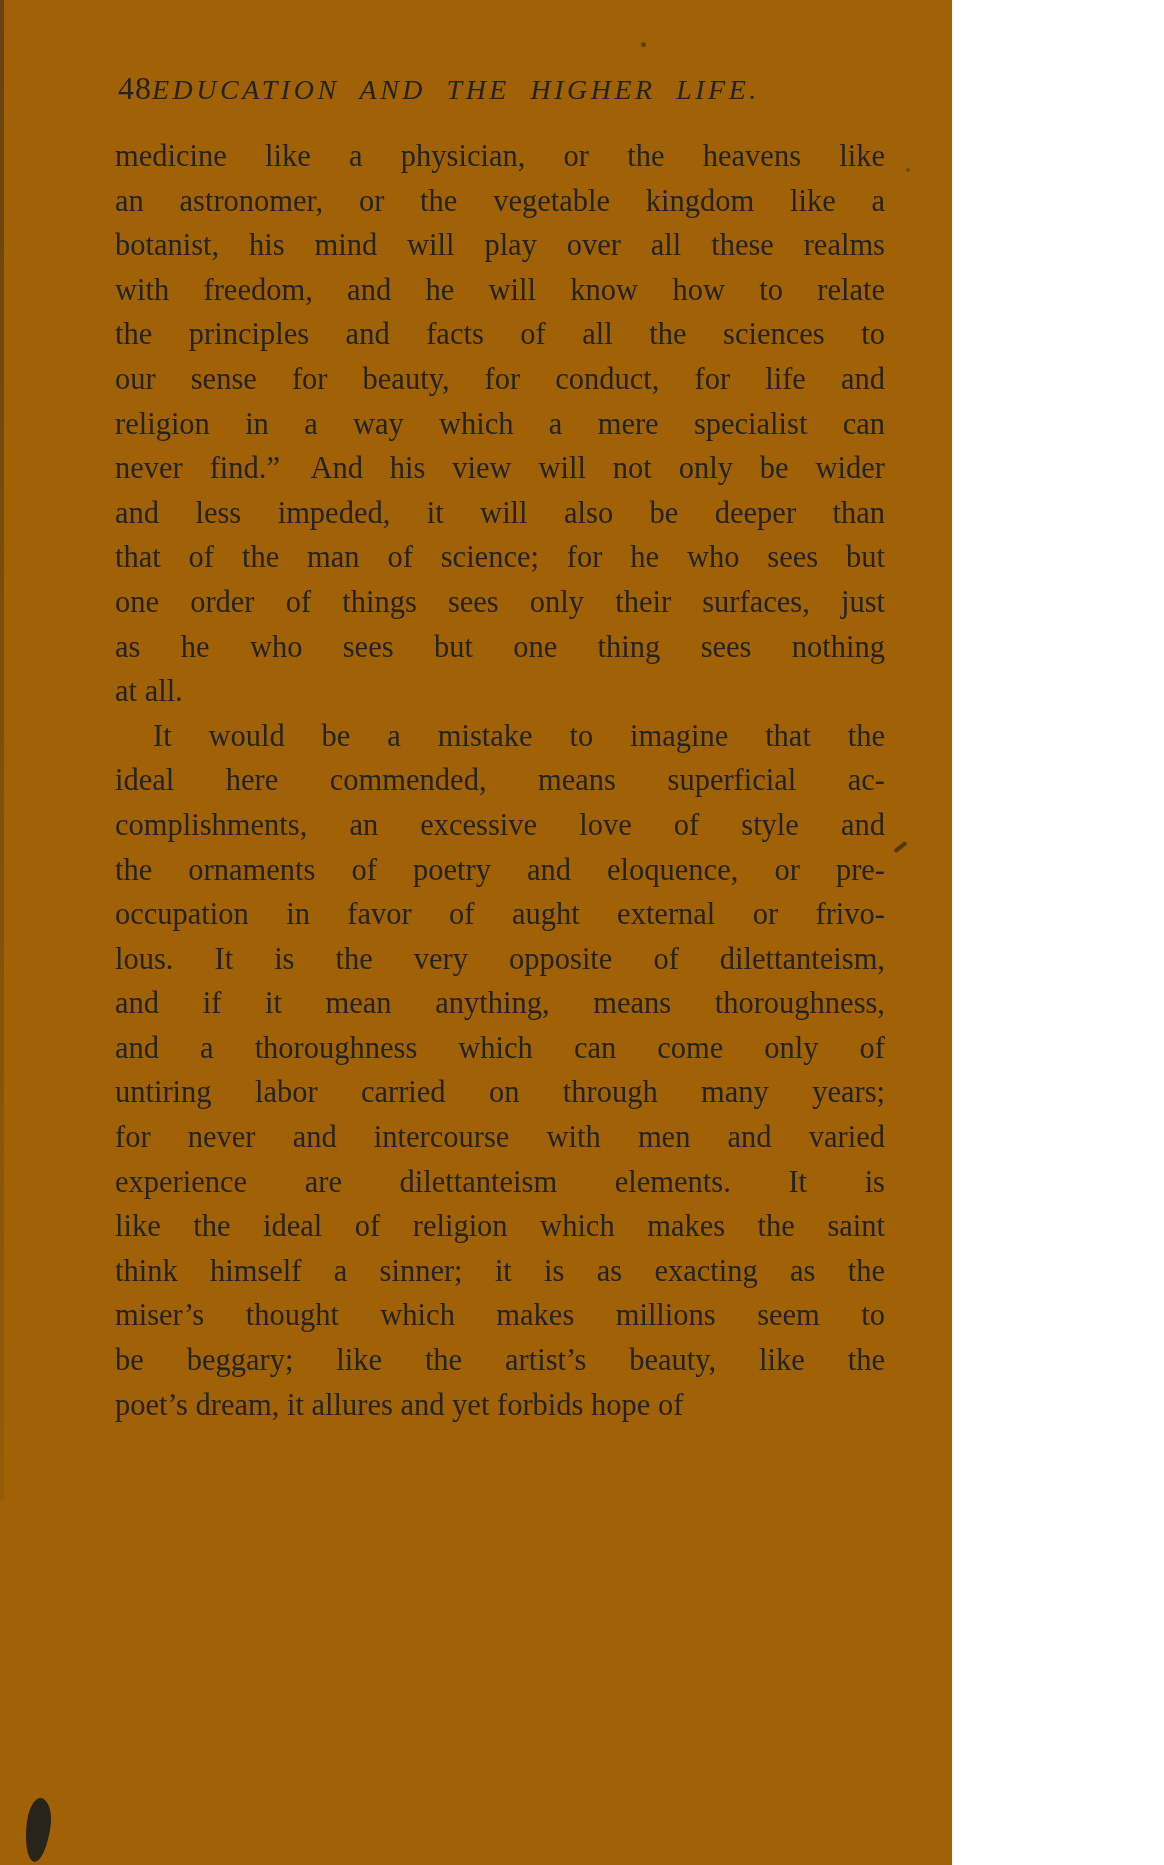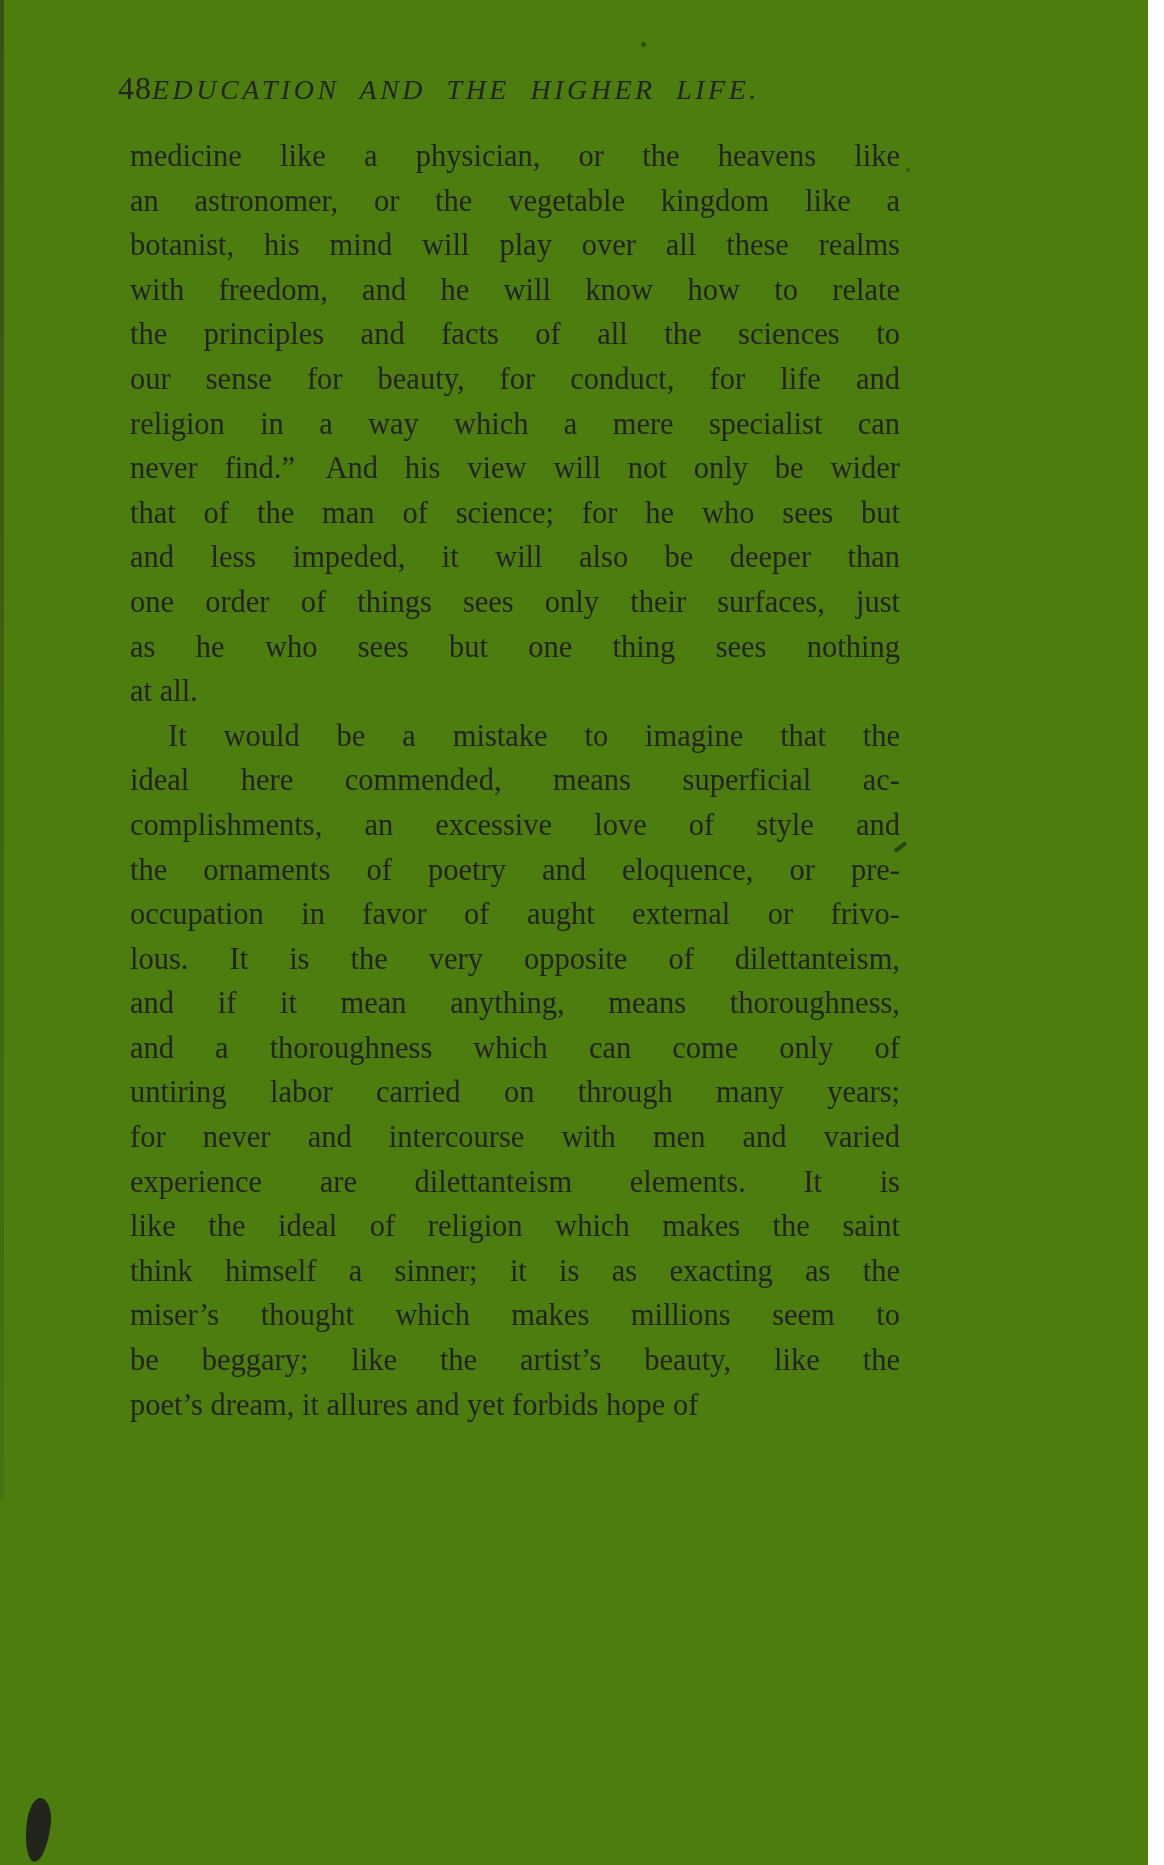--- a/index.html
+++ b/index.html
@@ -2,23 +2,23 @@
 <html><head>
 <meta charset="utf-8">
 <style>
   html, body {
     margin: 0;
     padding: 0;
     background: #ffffff;
   }
   .page {
     position: relative;
-    width: 1148px;
+    width: 952px;
     height: 1865px;
-    background: #4d7c0f;
+    background: #a16207;
     font-family: "Liberation Serif", serif;
     color: #232323;
     overflow: hidden;
   }
   
   .edge-line {
     position: absolute;
     left: 0;
     top: 0;
     width: 4px;
@@ -81,21 +81,21 @@
     font-style: italic;
     font-size: 28px;
     letter-spacing: 3.5px;
     word-spacing: 10px;
     white-space: nowrap;
   }
   
   .text-block {
     position: absolute;
     top: 134px;
-    left: 130px;
+    left: 115px;
     width: 770px;
     font-size: 30.5px;
   }
   .line {
     line-height: 44.6px;
     text-align: justify;
     text-align-last: justify;
   }
   .line.last {
     text-align-last: left;
@@ -122,22 +122,22 @@
 
   <div class="text-block">
       <div class="line">medicine like a physician, or the heavens like</div>
       <div class="line">an astronomer, or the vegetable kingdom like a</div>
       <div class="line">botanist, his mind will play over all these realms</div>
       <div class="line">with freedom, and he will know how to relate</div>
       <div class="line">the principles and facts of all the sciences to</div>
       <div class="line">our sense for beauty, for conduct, for life and</div>
       <div class="line">religion in a way which a mere specialist can</div>
       <div class="line">never find.” And his view will not only be wider</div>
+      <div class="line">and less impeded, it will also be deeper than</div>
       <div class="line">that of the man of science; for he who sees but</div>
-      <div class="line">and less impeded, it will also be deeper than</div>
       <div class="line">one order of things sees only their surfaces, just</div>
       <div class="line">as he who sees but one thing sees nothing</div>
       <div class="line last">at all.</div>
       <div class="line indent">It would be a mistake to imagine that the</div>
       <div class="line">ideal here commended, means superficial ac-</div>
       <div class="line">complishments, an excessive love of style and</div>
       <div class="line">the ornaments of poetry and eloquence, or pre-</div>
       <div class="line">occupation in favor of aught external or frivo-</div>
       <div class="line">lous.  It is the very opposite of dilettanteism,</div>
       <div class="line">and if it mean anything, means thoroughness,</div>

